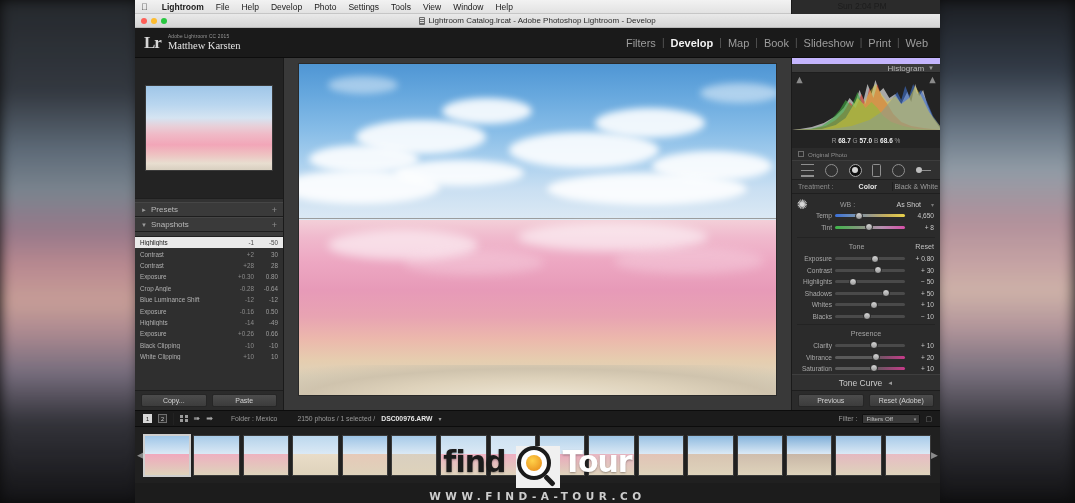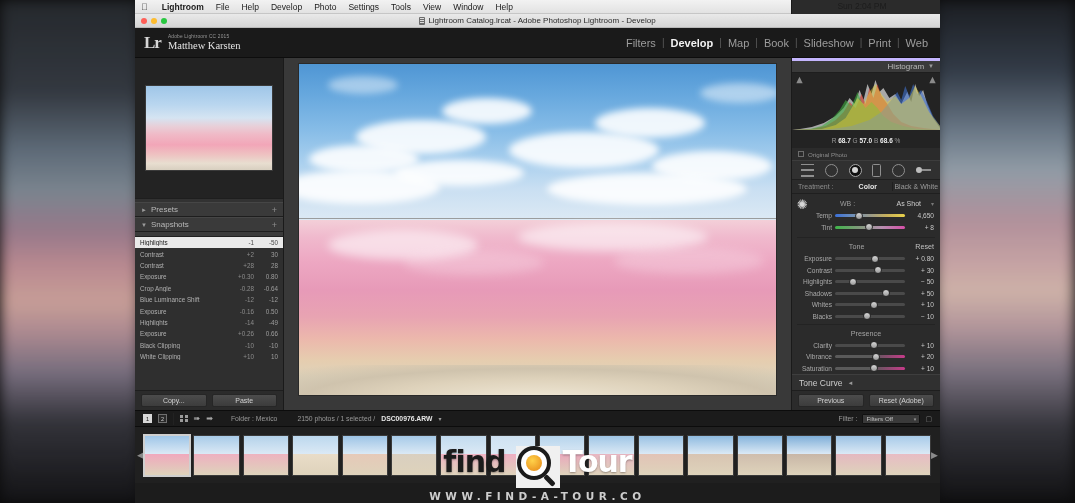--- a/index.html
+++ b/index.html
@@ -147,21 +147,21 @@
   .tsgrid i { width:6px; height:11px; border:1px solid #6a6a6a; background:#444; display:block; }
   .chev { font-size:6px; color:#9a9a9a; }
   .vdiv { width:1px; height:12px; background:#222; }
   .chk { width:7px;height:7px;border:1px solid #7d7d7d;background:#5a5a5a; }
   .ts-label { font-size:7.5px; color:#c4c4c4; }
   .ts-right { margin-left:auto; font-size:7px; color:#8a8a8a; }
 
   
   .right { width:149px; background:#2b2b2b; border-left:1px solid #1a1a1a; display:flex; flex-direction:column;}
   .rtitle {
-    height:15px; background:#3a3a3a; border-top:3px solid #c4b5fd; border-bottom:1px solid #1e1e1e;
+    height:15px; background:#3a3a3a; border-top:6px solid #c4b5fd; border-bottom:1px solid #1e1e1e;
     display:flex; align-items:center; justify-content:flex-end; padding:0 6px; font-size:8px; color:#b9b9b9; gap:4px;
   }
   .rtitle .tw { font-size:6px; color:#9b9b9b; }
 
   .histo { height:76px; background:#232323; position:relative; margin:0; }
   .histo .clipL, .histo .clipR { position:absolute; top:3px; width:9px;height:8px; }
   .hcurve { position:absolute; left:0; bottom:18px; width:100%; height:56px; }
   .rgbline { position:absolute; left:0; bottom:4px; width:100%; text-align:center; font-size:6.5px; color:#c9c9c9; }
   .rgbline b { color:#efefef; }
   .rgbline span.lbl { color:#9a9a9a; }
@@ -208,21 +208,21 @@
   .srow .sv { width:26px; text-align:right; color:#c8c8c8; }
 
   .sechead { display:flex; align-items:center; font-size:7.2px; color:#a3a3a3; height:13px; padding:0 6px; }
   .sechead .c { flex:1; text-align:center; }
   .sechead .auto { color:#c2c2c2; }
   .divline { height:1px; background:#232323; margin:2px 5px; }
   .grp { padding:0 6px; }
 
   .tonecurve {
     margin-top:auto; height:16px; background:#303030; border-top:1px solid #3e3e3e;
-    display:flex; align-items:center; justify-content:flex-start; gap:5px; padding:0 7px;
+    display:flex; align-items:center; justify-content:center; gap:5px; padding:0 7px;
     font-size:8.5px; color:#cdcdcd;
   }
   .tonecurve .tw { font-size:6px; color:#9b9b9b; }
 
   
   .rbtns { height:20px; background:#2b2b2b; display:flex; align-items:center; gap:5px; padding:0 6px; border-top:1px solid #1e1e1e;}
 
   .filmstripbar {
     height:17px; background:#1b1b1b; display:flex; align-items:center; gap:6px; padding:0 8px;
     border-top:1px solid #0c0c0c; border-bottom:1px solid #0c0c0c; font-size:6.8px; color:#9a9a9a;

